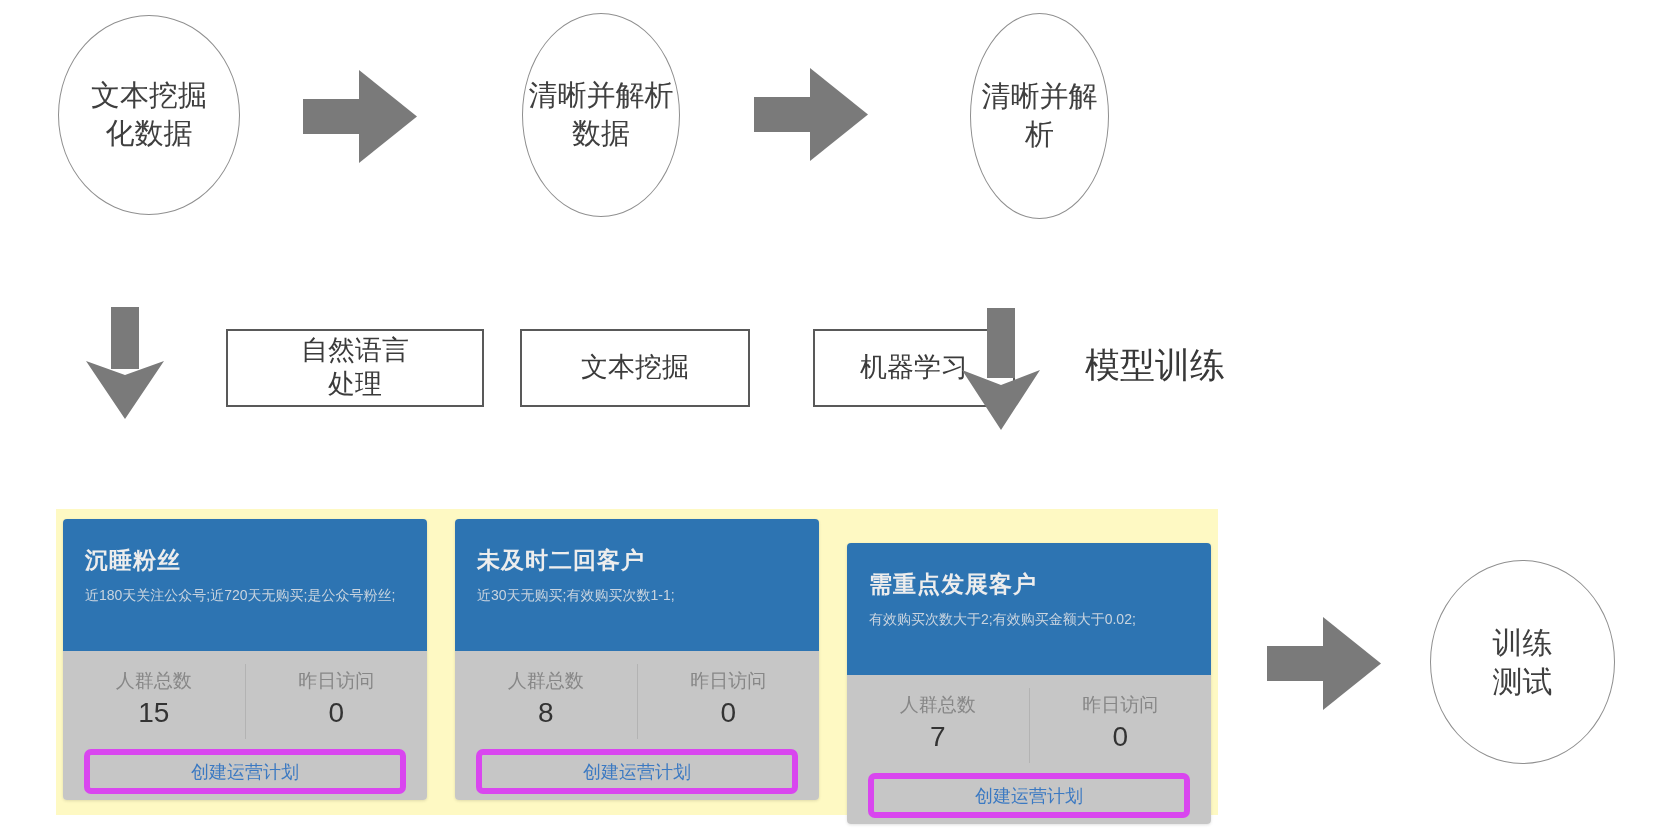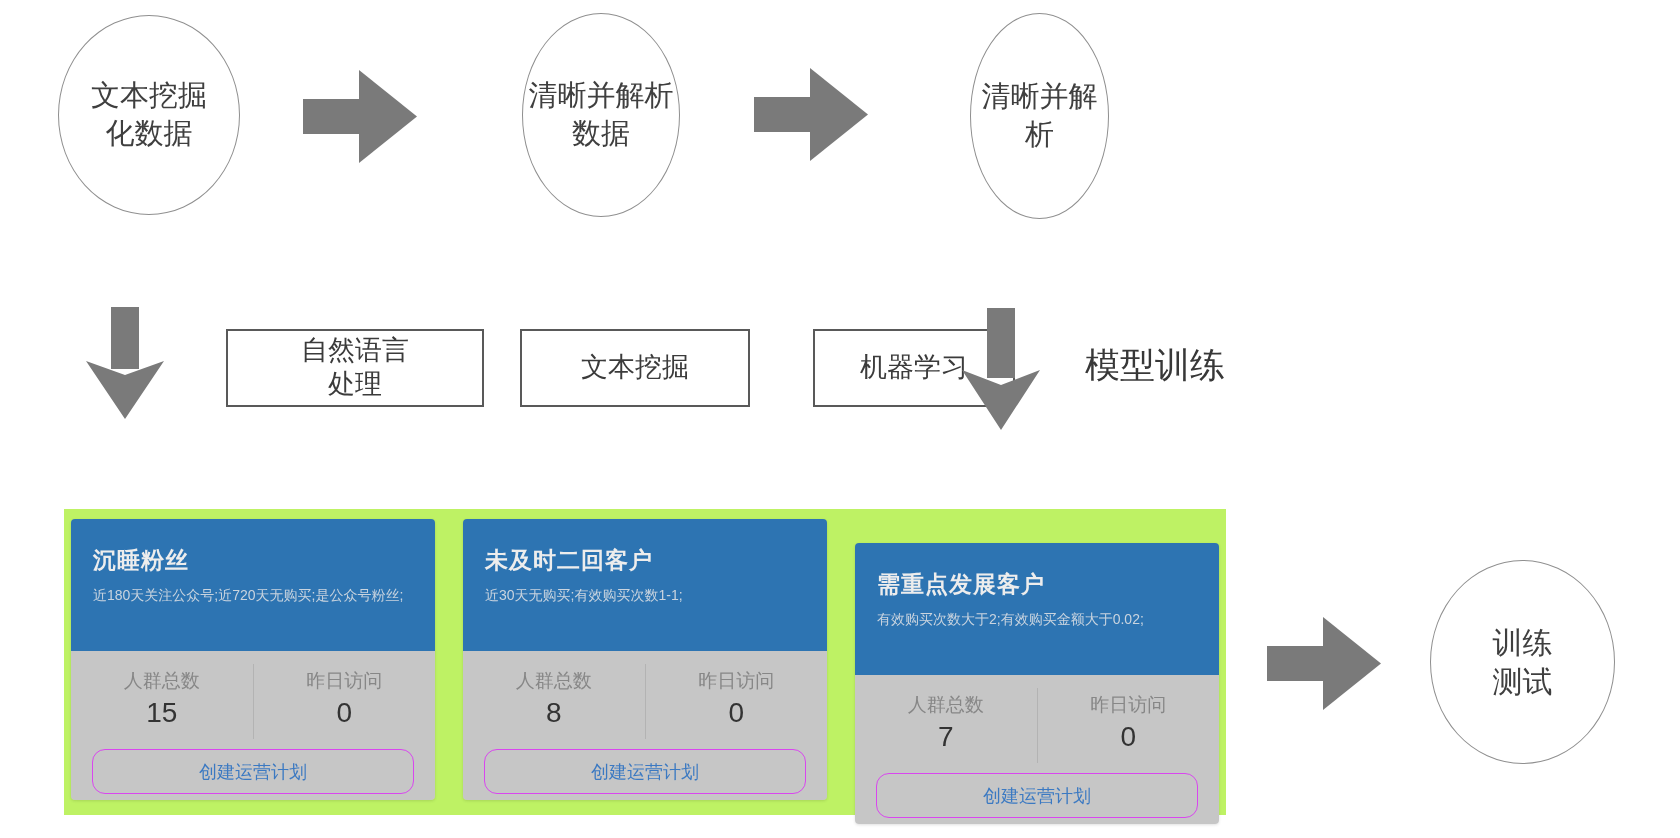--- a/index.html
+++ b/index.html
@@ -26,36 +26,36 @@
   .mbox{position:absolute;top:329px;height:78px;border:2px solid #595959;background:#fff;
         display:flex;align-items:center;justify-content:center;text-align:center;
         font-size:27px;color:#3b3b3b;line-height:1.25;box-sizing:border-box;}
   #b1{left:226px;width:258px;}
   #b2{left:520px;width:230px;}
   #b3{left:813px;width:202px;font-family:Liberation Serif, serif;}
 
   #model-label{position:absolute;left:1085px;top:342px;font-size:35px;color:#383838;}
 
   
-  #panel{position:absolute;left:64px;top:509px;width:1162px;height:306px;background:#bef264;}
+  #panel{position:absolute;left:56px;top:509px;width:1162px;height:306px;background:#fef9c3;}
   .card{position:absolute;top:10px;width:364px;height:281px;border-radius:4px;
         box-shadow:0 1px 3px rgba(0,0,0,0.12);}
   #card1{left:7px;} #card2{left:399px;} #card3{left:791px;margin-top:24px;}
   .card-header{height:132px;background:#2d74b2;border-radius:4px 4px 0 0;
                padding:26px 22px 0;box-sizing:border-box;}
   .card-title{font-size:23px;font-weight:bold;color:#ededed;letter-spacing:1px;}
   .card-subtitle{font-size:14px;color:#c9d4df;margin-top:9px;line-height:1.55;}
   .card-body{height:149px;background:#c6c6c6;border-radius:0 0 4px 4px;}
   .stats{display:flex;padding-top:13px;align-items:flex-end;}
   .stat{flex:1;text-align:center;padding:4px 0 10px;}
   .stat-left{border-right:1px solid #b3b3b3;}
   .stat-label{font-size:19px;color:#878787;}
   .stat-value{font-size:28px;color:#333333;margin-top:3px;}
   .create-plan{display:block;margin:10px auto 0;width:322px;height:45px;background:transparent;
-               border:1px solid #d946ef;border-radius:13px;color:#3b79c2;font-size:18px;
+               border:6px solid #d946ef;border-radius:7px;color:#3b79c2;font-size:18px;
                font-family:"Liberation Sans",sans-serif;cursor:pointer;}
 </style>
 </head>
 <body>
 
 <div class="canvas">
 
   <div class="circle" id="c1">
     <div>
       <span>文本挖掘</span><br>

